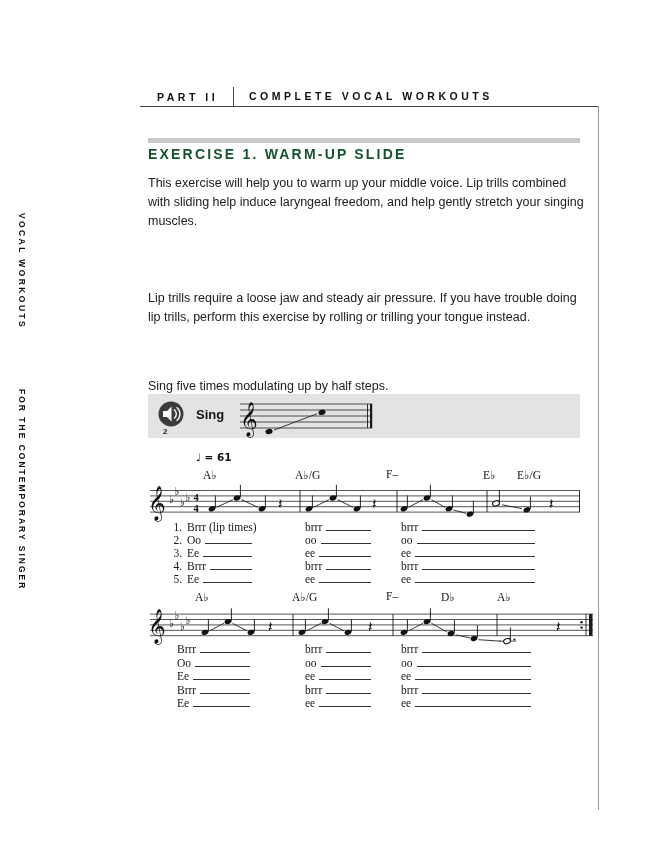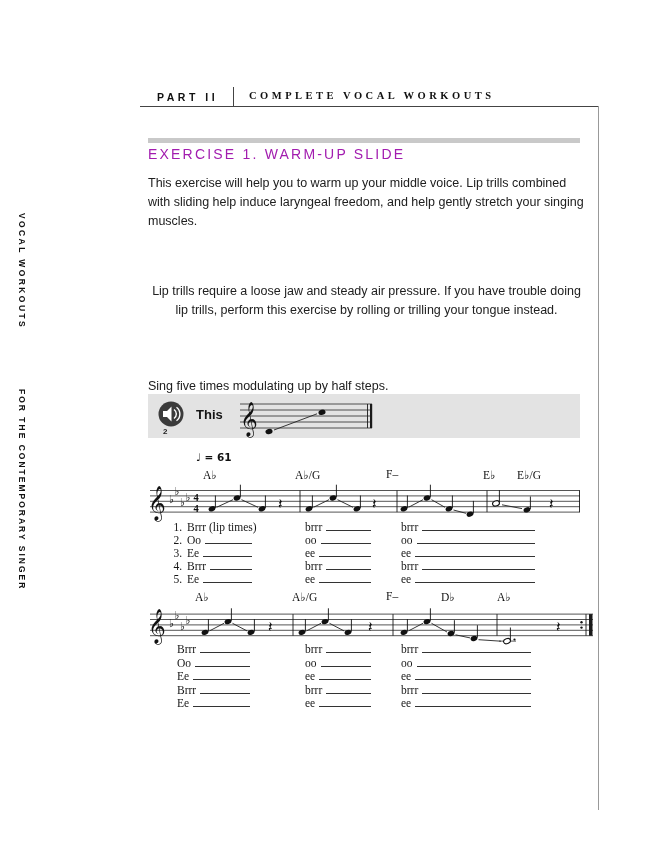--- a/index.html
+++ b/index.html
@@ -13,21 +13,21 @@
   #pagebox span{color:#fff;font-weight:bold;font-size:9.5px;margin-left:23px;letter-spacing:0.5px;}
 
   
   .hdr{font-weight:bold;font-size:10.5px;letter-spacing:3.5px;color:#111;white-space:nowrap;}
   #hdr-rule{left:140px;top:106px;width:458px;height:1px;background:#444;}
   #hdr-div{left:233px;top:87px;width:1px;height:19px;background:#444;}
   #right-rule{left:598px;top:106px;width:1px;height:704px;background:#999;}
 
   
   #title-bar{left:148px;top:138px;width:432px;height:5px;background:#c9c9c9;}
-  #title{left:148px;top:146px;font-weight:normal;font-size:14px;letter-spacing:2.2px;color:#a21caf;white-space:nowrap;}
+  #title{left:148px;top:146px;font-weight:bold;font-size:14px;letter-spacing:2.2px;color:#14532d;white-space:nowrap;}
 
   .para{left:148px;width:437px;font-size:12.5px;line-height:19px;color:#202020;}
 
   
   #range-box{left:148px;top:394px;width:432px;height:44px;background:#e3e3e3;}
   #range-label{left:196px;top:407px;font-weight:bold;font-size:13px;color:#141414;}
   #track-num{left:163px;top:427px;font-weight:bold;font-size:8px;color:#222;}
   #tempo{left:196px;top:451px;font-family:"DejaVu Sans",sans-serif;font-weight:bold;font-size:10.5px;color:#111;}
   .chord{position:absolute;font-family:"Liberation Serif",serif;font-size:11.5px;color:#111;white-space:nowrap;}
 
@@ -55,40 +55,40 @@
 </head>
 <body>
 
 <div id="page">
 
   <div class="abs vtext" style="left:17px;top:213px;">VOCAL WORKOUTS</div>
   <div class="abs vtext" style="left:17px;top:389px;letter-spacing:2px;">FOR THE CONTEMPORARY SINGER</div>
 
   <div class="abs hdr" style="left:157px;top:91px;">PART II</div>
   <div class="abs" id="hdr-div"></div>
-  <div class="abs hdr" style="left:249px;top:90px;font-family:Liberation Serif, serif;">COMPLETE VOCAL WORKOUTS</div>
+  <div class="abs hdr" style="left:249px;top:90px;">COMPLETE VOCAL WORKOUTS</div>
   <div class="abs" id="hdr-rule"></div>
   <div class="abs" id="right-rule"></div>
 
   <div class="abs" id="title-bar"></div>
   <div class="abs" id="title">EXERCISE 1. WARM-UP SLIDE</div>
 
   <div class="abs para" style="top:174px;">This exercise will help you to warm up your middle voice. Lip trills combined with sliding help induce laryngeal freedom, and help gently stretch your singing muscles.</div>
-  <div class="abs para" style="top:282px;text-align:center;">Lip trills require a loose jaw and steady air pressure. If you have trouble doing lip trills, perform this exercise by rolling or trilling your tongue instead.</div>
+  <div class="abs para" style="top:289px;">Lip trills require a loose jaw and steady air pressure. If you have trouble doing lip trills, perform this exercise by rolling or trilling your tongue instead.</div>
   <div class="abs para" style="top:344px;margin-top:33px;">Sing five times modulating up by half steps.</div>
 
   <div class="abs" id="range-box"></div>
   <svg style="left:155px;top:399px;width:34px;height:36px;" viewBox="0 0 34 36">
     <circle cx="16" cy="15" r="12.5" fill="#3b3b3b"></circle>
     <polygon points="8,12 12,12 16.5,7.5 16.5,22.5 12,18 8,18" fill="#ffffff"></polygon>
     <path d="M19,10.5 A5.5,5.5 0 0 1 19,19.5" fill="none" stroke="#ffffff" stroke-width="1.4"></path>
     <path d="M21.5,8.2 A8.5,8.5 0 0 1 21.5,21.8" fill="none" stroke="#ffffff" stroke-width="1.4"></path>
   </svg>
   <div class="abs" id="track-num">2</div>
-  <div class="abs" id="range-label">This</div>
+  <div class="abs" id="range-label">Sing</div>
 
   <svg style="left:235px;top:398px;width:220px;height:40px;" viewBox="235 398 220 40">
     <line class="staffline" x1="240" y1="404" x2="372" y2="404"></line>
     <line class="staffline" x1="240" y1="410" x2="372" y2="410"></line>
     <line class="staffline" x1="240" y1="416" x2="372" y2="416"></line>
     <line class="staffline" x1="240" y1="422" x2="372" y2="422"></line>
     <line class="staffline" x1="240" y1="428" x2="372" y2="428"></line>
     <text class="clef" x="240" y="428.5">𝄞</text>
     <ellipse class="nh" cx="269" cy="431.5" rx="3.6" ry="2.6" transform="rotate(-18 269 431.5)"></ellipse>
     <line class="slide" x1="274" y1="430" x2="317" y2="413.8"></line>

